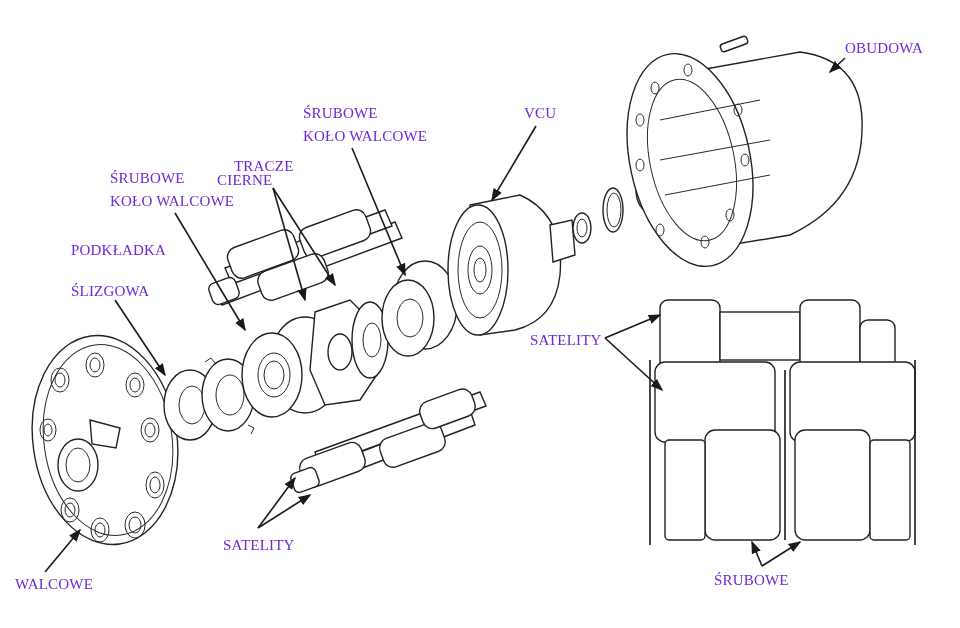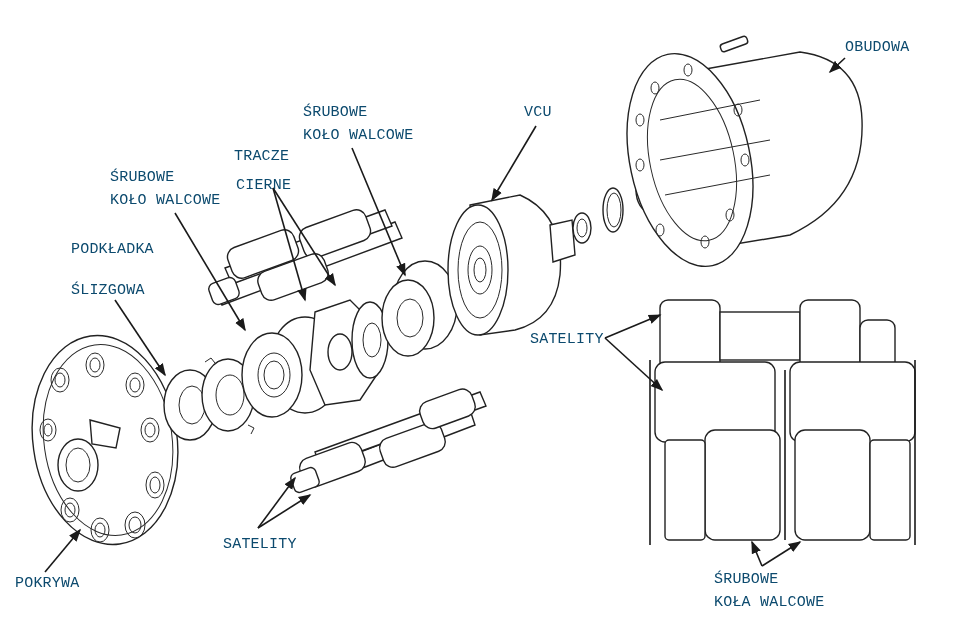--- a/index.html
+++ b/index.html
@@ -1,18 +1,18 @@
 <!DOCTYPE html>
 <html><head>
 <meta charset="utf-8">
 <style>
   html,body{margin:0;padding:0;background:#fff;}
   #stage{position:relative;width:960px;height:628px;overflow:hidden;background:#fff;}
   #art{position:absolute;left:0;top:0;}
-  .lbl{position:absolute;font-family:Liberation Mono, monospace;font-size:15px;color:#0c4a6e;line-height:20px;white-space:nowrap;letter-spacing:0.2px;}
+  .lbl{position:absolute;font-family:Liberation Serif, serif;font-size:15px;color:#6d28d9;line-height:20px;white-space:nowrap;letter-spacing:0.2px;}
   .ln{stroke:#1a1a1a;fill:none;stroke-width:1.6;}
   .thin{stroke:#2a2a2a;fill:none;stroke-width:1;}
   .part{stroke:#222;fill:#fff;stroke-width:1.4;}
 </style>
 </head>
 <body>
 
 <div id="stage">
 <svg id="art" width="960" height="628" viewBox="0 0 960 628">
   <defs>
@@ -172,24 +172,23 @@
     <line class="ln" x1="45" y1="572" x2="80" y2="530" marker-end="url(#ah)"></line>
     <line class="ln" x1="762" y1="566" x2="752" y2="542" marker-end="url(#ah)"></line>
     <line class="ln" x1="762" y1="566" x2="800" y2="542" marker-end="url(#ah)"></line>
   </g>
 </svg>
 
   <div class="lbl" style="left:845px;top:38px;">OBUDOWA</div>
   <div class="lbl" style="left:524px;top:103px;">VCU</div>
   <div class="lbl" style="left:303px;top:103px;">ŚRUBOWE</div>
   <div class="lbl" style="left:303px;top:126px;">KOŁO WALCOWE</div>
-  <div class="lbl" style="left:234px;top:147px;text-align:right;">TRACZE</div>
-  <div class="lbl" style="left:236px;top:170px;margin-top:6px;">CIERNE</div>
+  <div class="lbl" style="left:234px;top:156px;text-align:right;">TRACZE</div>
+  <div class="lbl" style="left:217px;top:170px;">CIERNE</div>
   <div class="lbl" style="left:110px;top:168px;">ŚRUBOWE</div>
   <div class="lbl" style="left:110px;top:191px;">KOŁO WALCOWE</div>
   <div class="lbl" style="left:71px;top:240px;">PODKŁADKA</div>
   <div class="lbl" style="left:71px;top:281px;text-align:right;">ŚLIZGOWA</div>
   <div class="lbl" style="left:530px;top:330px;">SATELITY</div>
   <div class="lbl" style="left:223px;top:535px;">SATELITY</div>
-  <div class="lbl" style="left:15px;top:574px;">POKRYWA</div>
+  <div class="lbl" style="left:15px;top:574px;">WALCOWE</div>
   <div class="lbl" style="left:714px;top:570px;">ŚRUBOWE</div>
-  <div class="lbl" style="left:714px;top:593px;">KOŁA WALCOWE</div>
 </div>
 
 </body></html>

